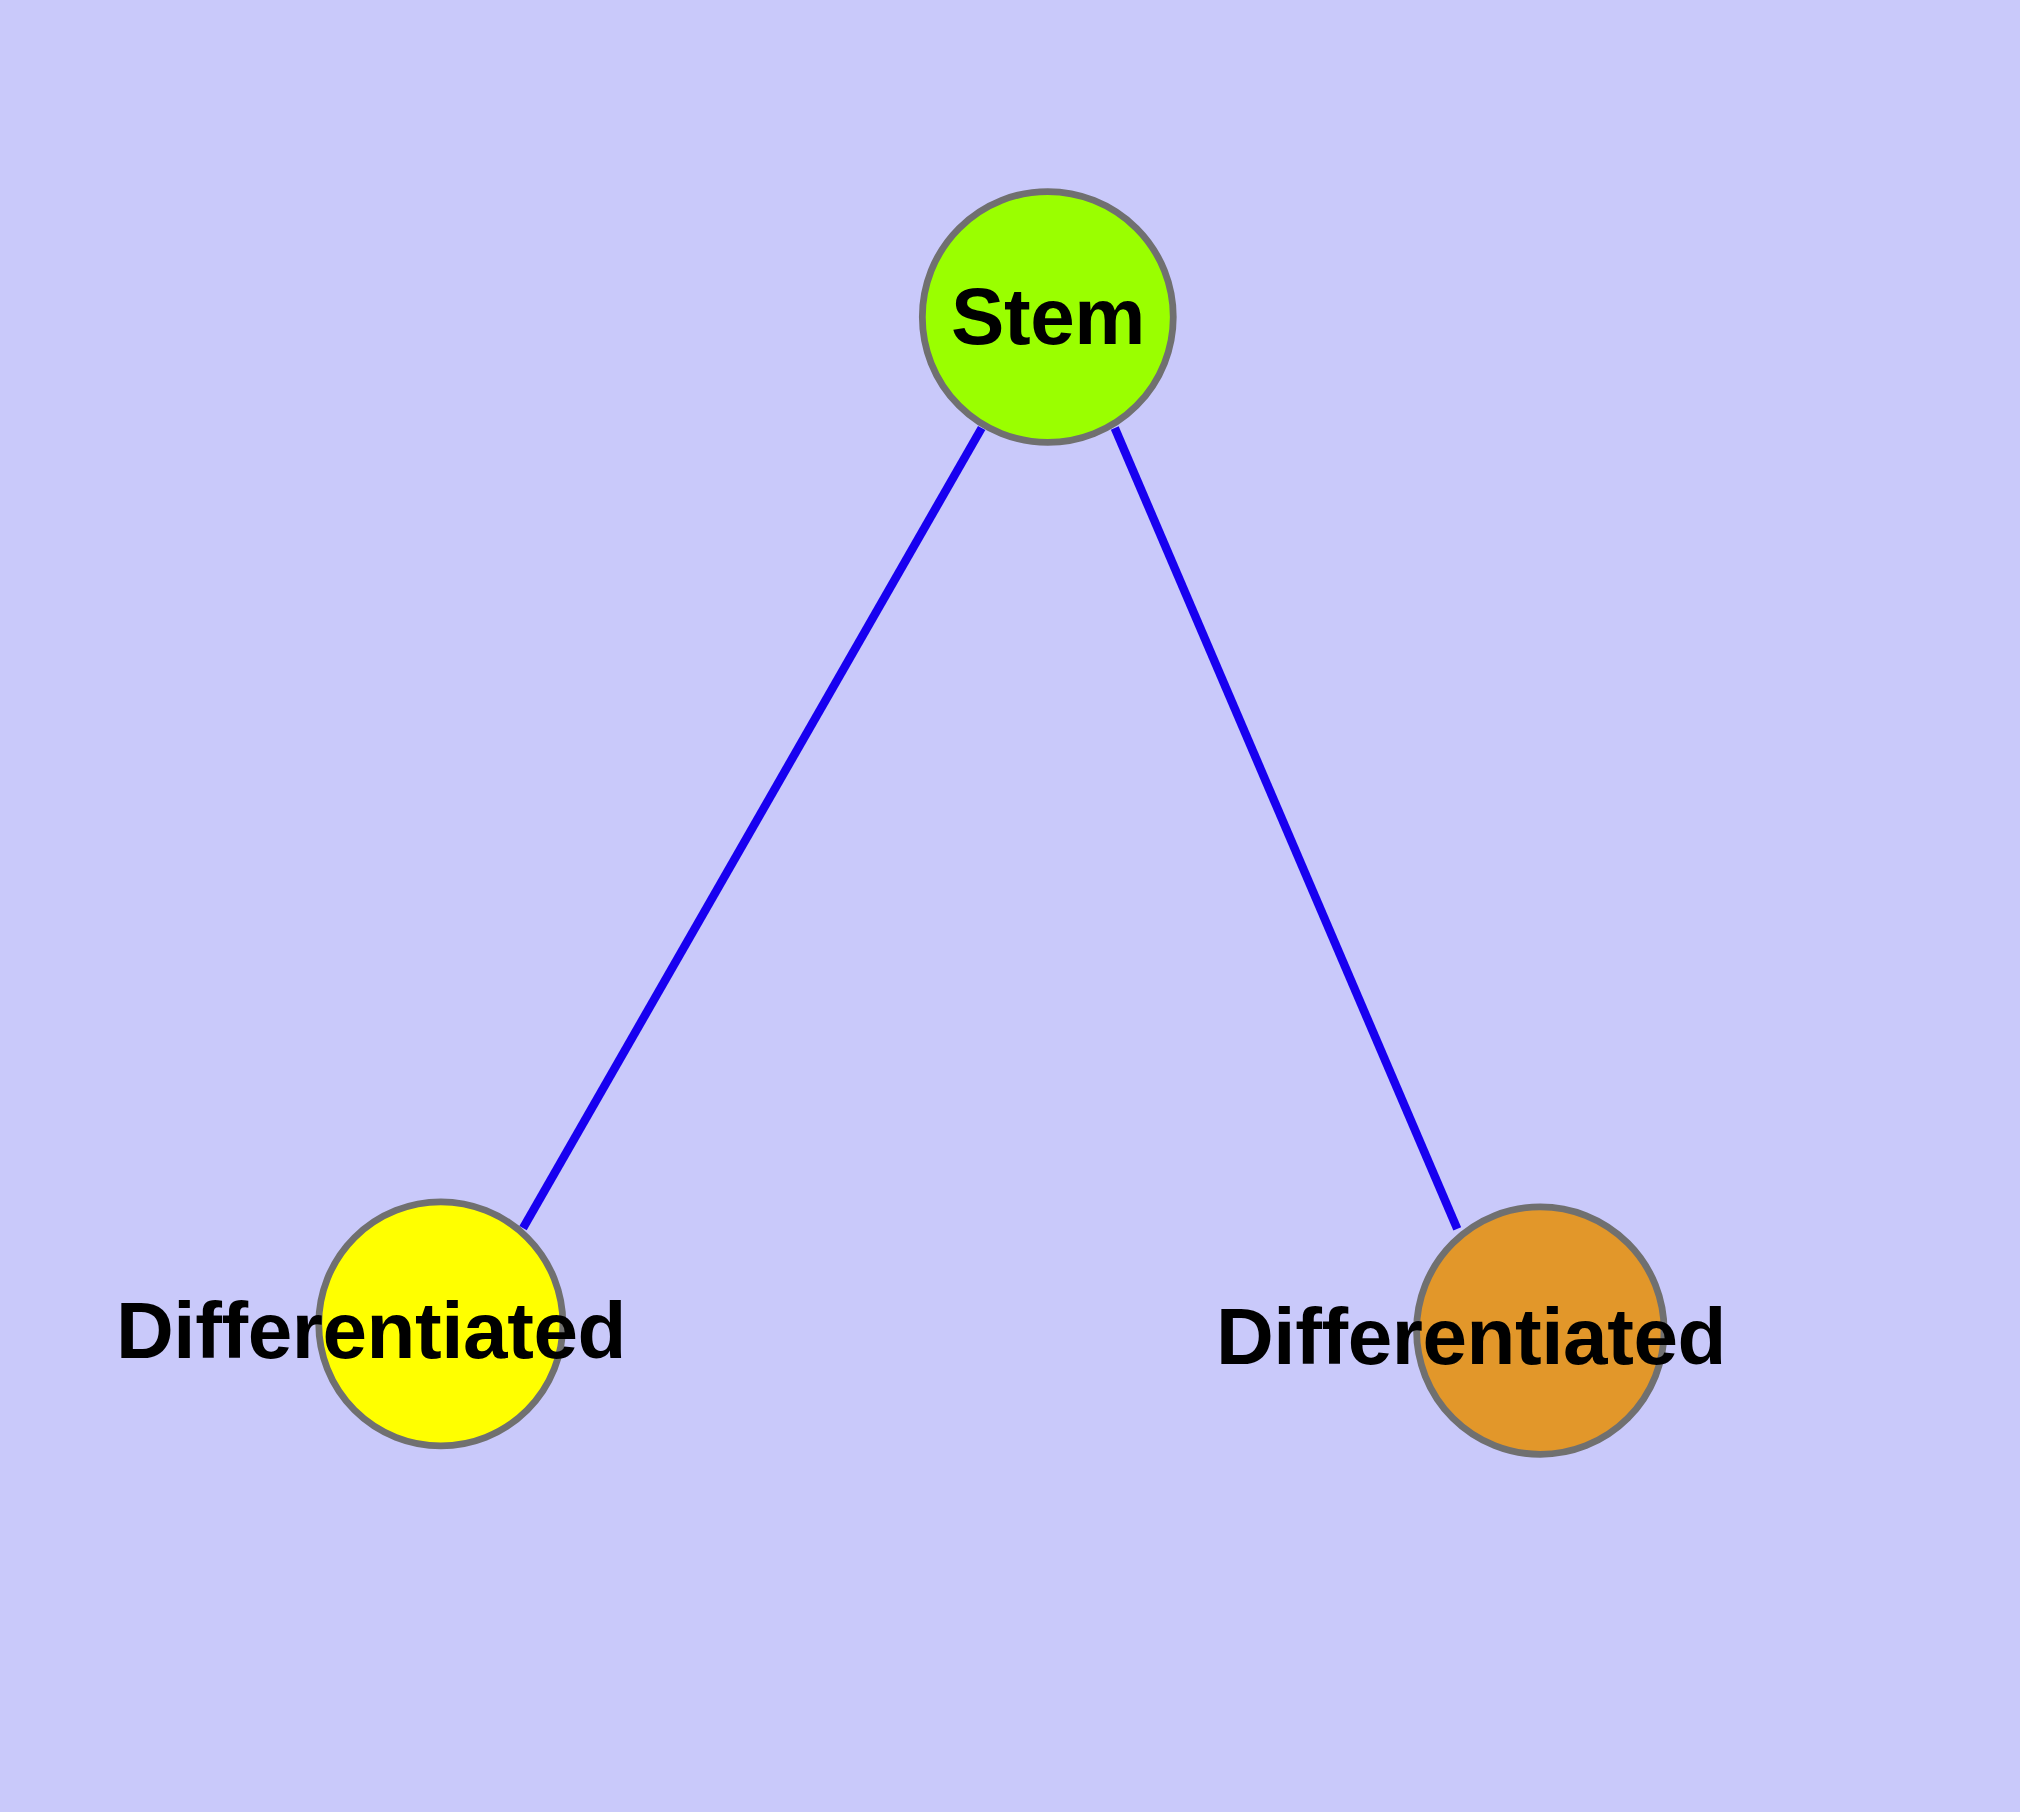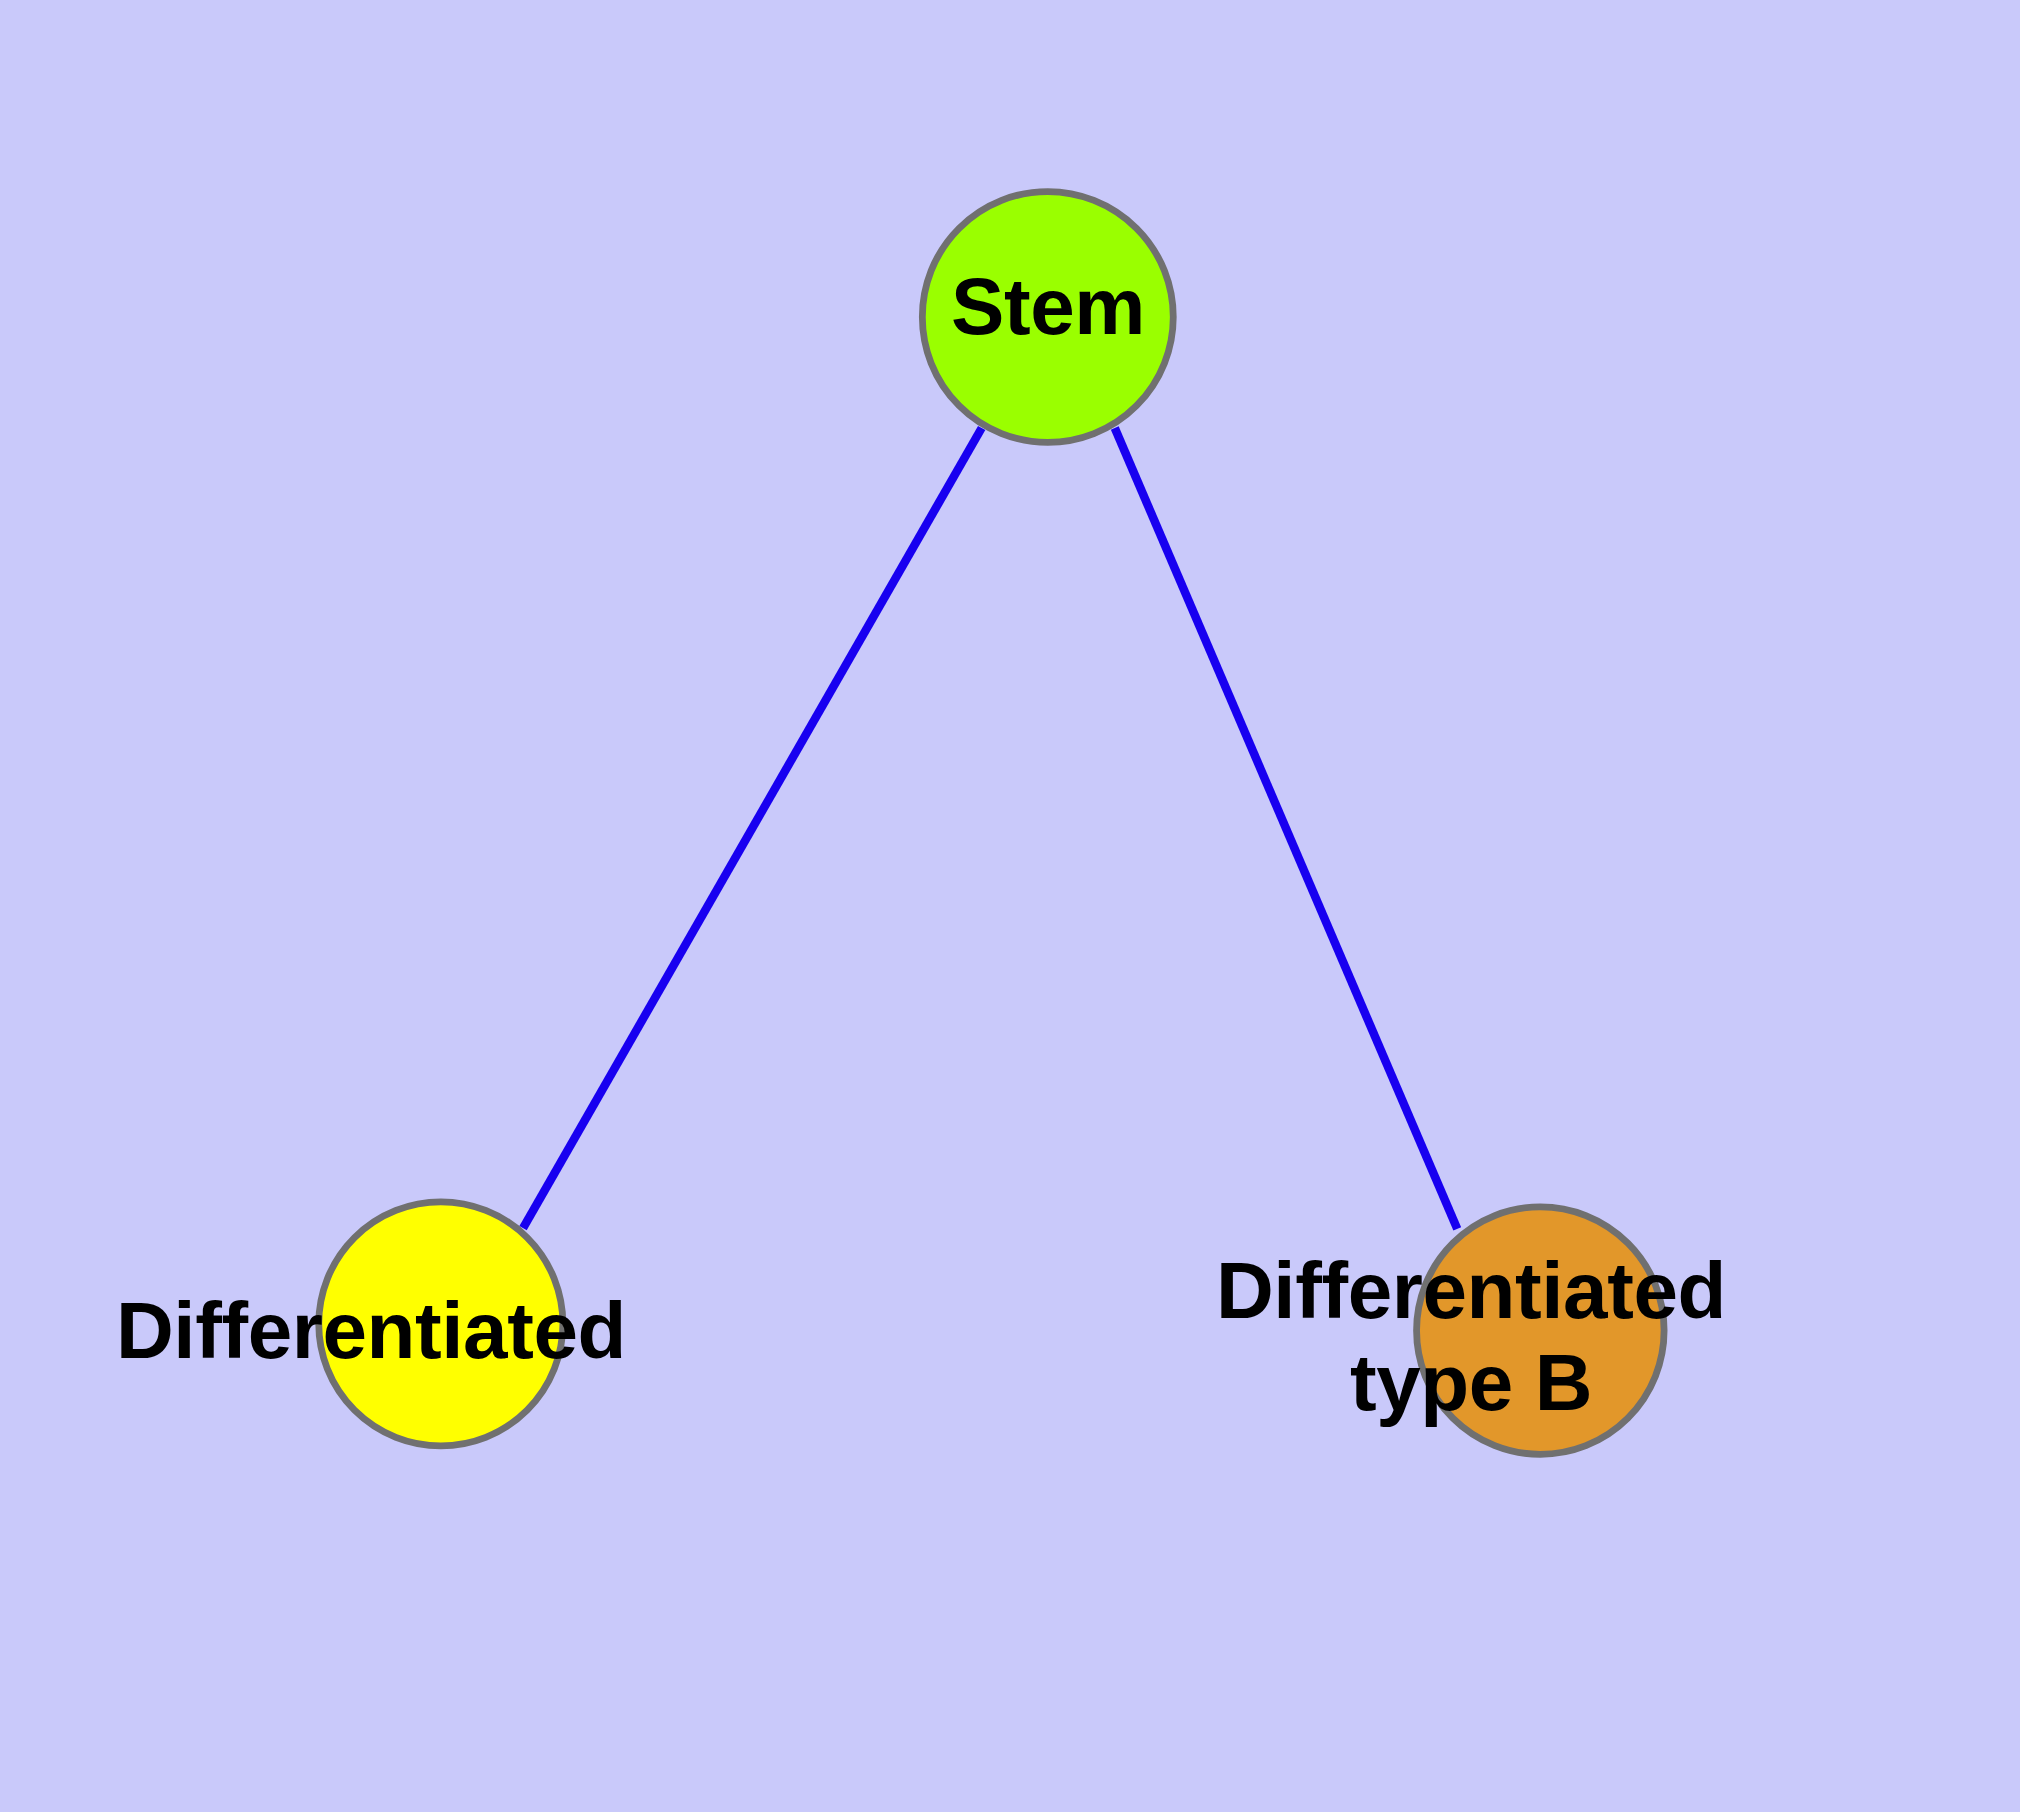--- a/index.html
+++ b/index.html
@@ -54,20 +54,20 @@
       <line x1="1158" y1="505" x2="617" y2="1449" stroke="#1800f0" stroke-width="10" stroke-linecap="butt"></line>
       <line x1="1315" y1="505" x2="1719" y2="1450" stroke="#1800f0" stroke-width="10" stroke-linecap="butt"></line>
     </g>
     <g>
       <circle cx="520" cy="1562" r="144" fill="#ffff00" stroke="#707070" stroke-width="8"></circle>
       <circle cx="1817" cy="1570" r="146" fill="#e2972a" stroke="#707070" stroke-width="8"></circle>
       <circle cx="1236" cy="374" r="148" fill="#9aff00" stroke="#707070" stroke-width="8"></circle>
     </g>
   </svg>
 
-  <div class="node-label" style="left:1048px; top:307px;text-align:center;">Stem</div>
+  <div class="node-label" style="left:1048px; top:317px;text-align:center;">Stem</div>
 
   <div class="node-label" style="left:371px; top:1331px;"><span>Differentiated</span><br></div>
 
-  <div class="node-label" style="left:1471px; top:1337px;"><span>Differentiated</span><br><span>type B</span></div>
+  <div class="node-label" style="left:1471px; top:1337px;"><span>Differentiated</span><br></div>
 
 </div>
 
 
 </body></html>

